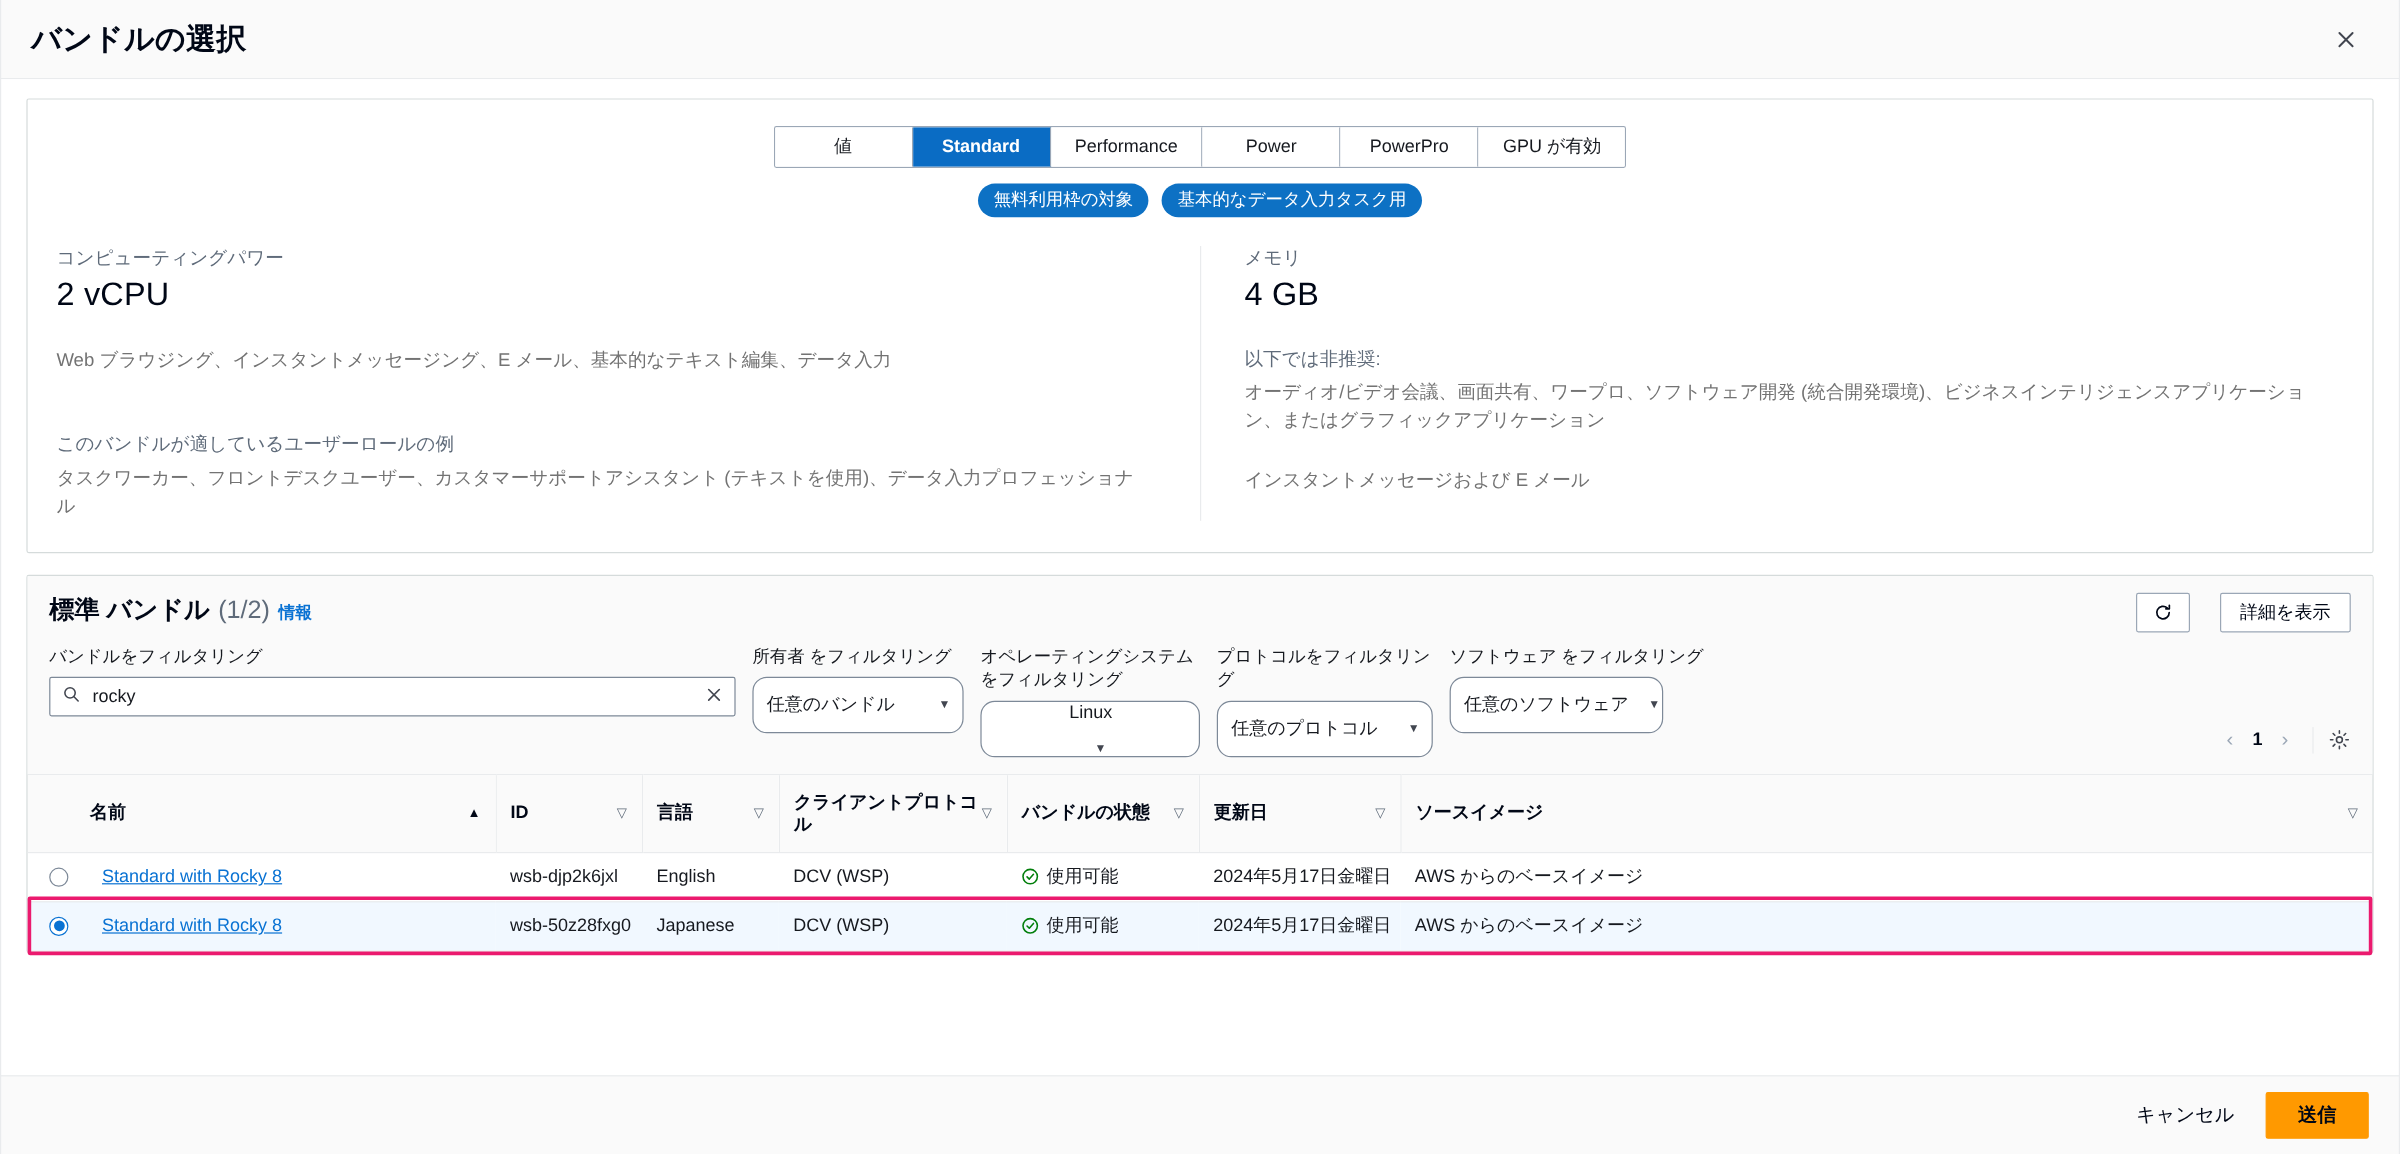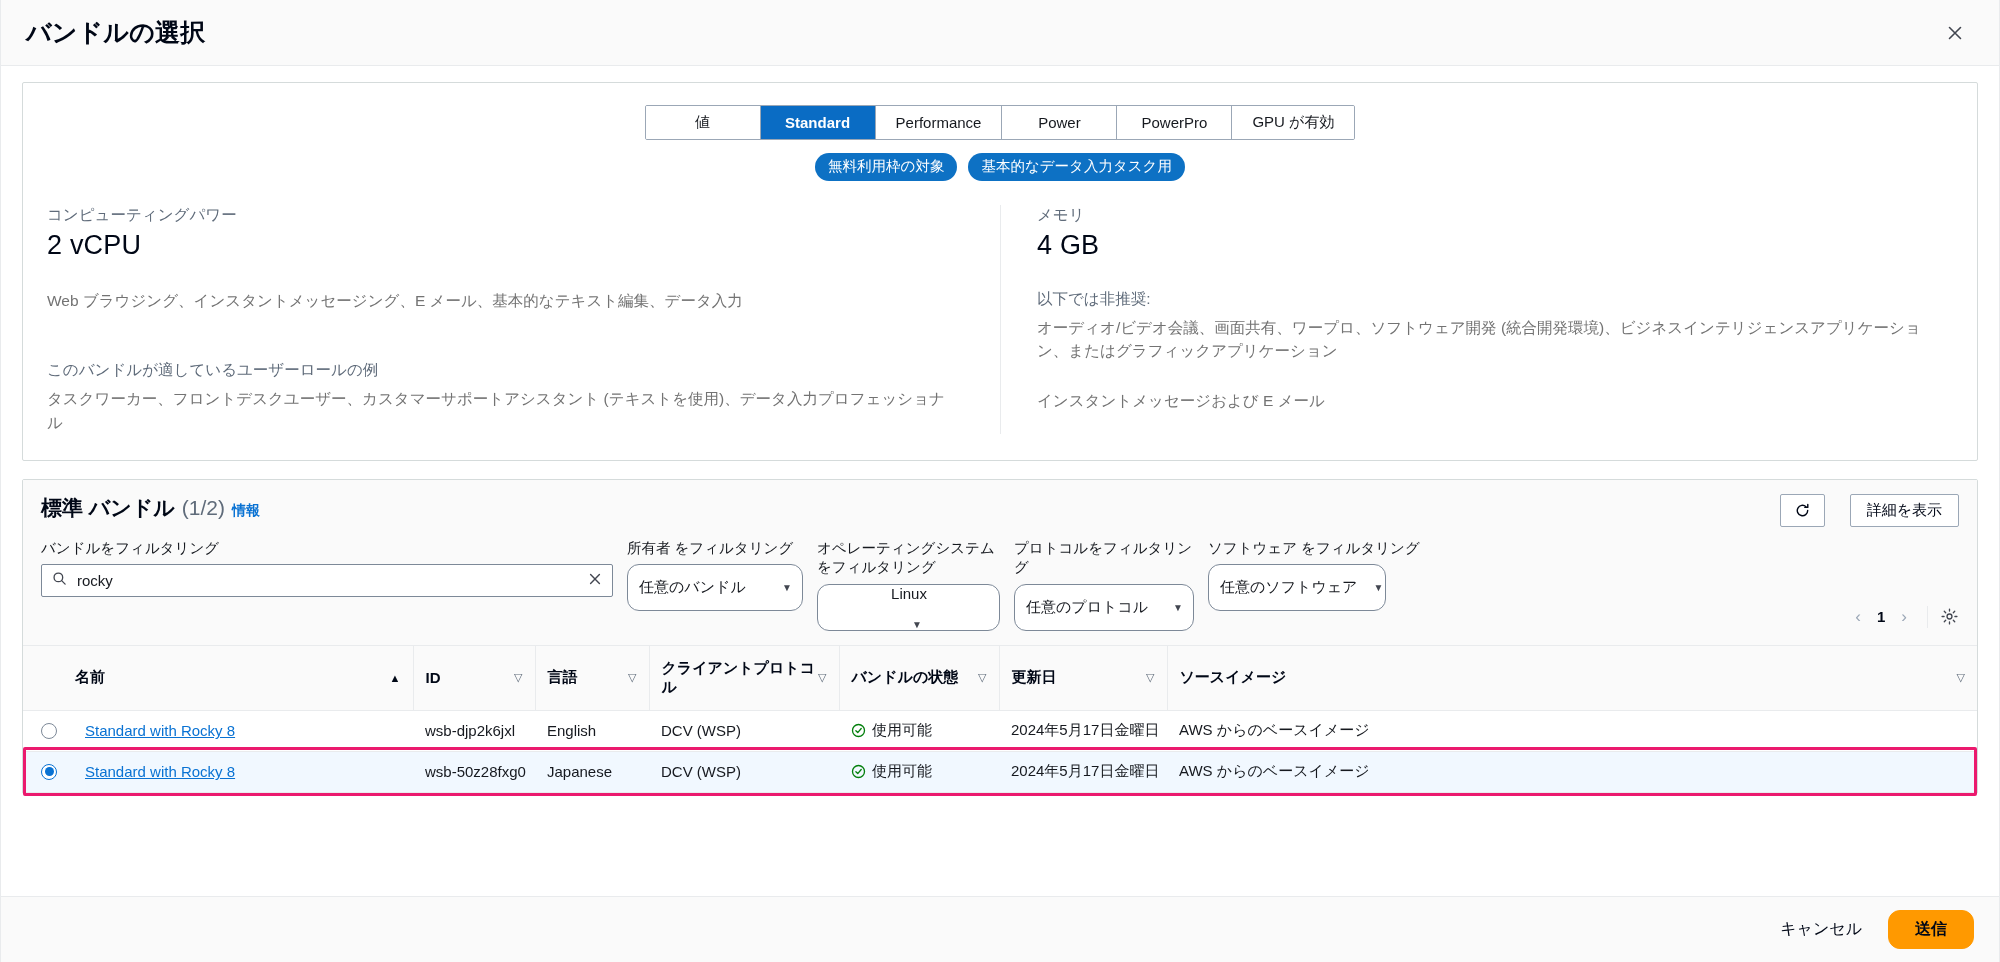--- a/index.html
+++ b/index.html
@@ -284,21 +284,21 @@
     padding: 0 26px;
     gap: 18px;
   }
   .btn-cancel {
     font-size: 16px; color: #000716; cursor: pointer;
     padding: 8px 8px;
   }
   .btn-submit {
     background: #ff9900; color: #000716;
     font-size: 16px; font-weight: bold;
-    border: 1px solid #ff9900; border-radius: 12px;
+    border: 1px solid #ff9900; border-radius: 2px;
     padding: 8px 26px; cursor: pointer;
   }
   .side-edge {
     position: absolute; top: 0; bottom: 0; width: 1px; background: #e9ebed;
   }
 </style>
 </head>
 <body>
 
 <div class="modal">

